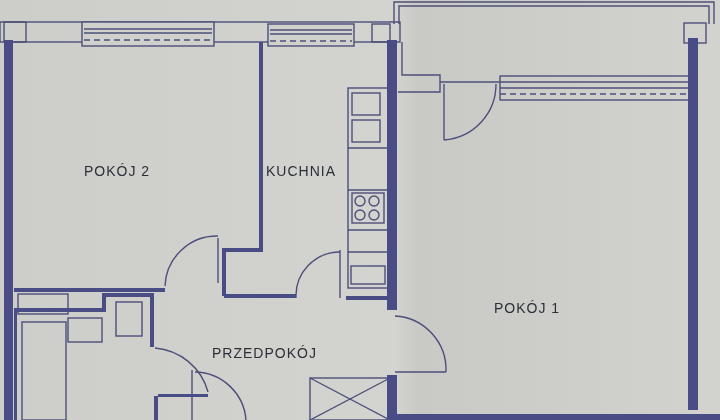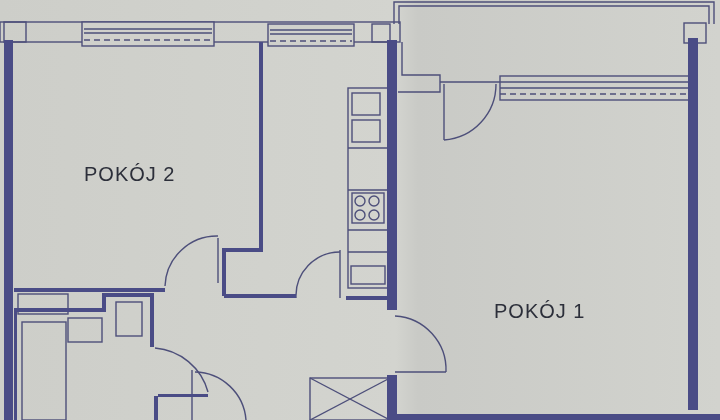--- a/index.html
+++ b/index.html
@@ -1,19 +1,19 @@
 <!DOCTYPE html>
 <html><head>
 <meta charset="utf-8">
 <style>
   html,body{margin:0;padding:0;}
   body{width:720px;height:420px;overflow:hidden;background:#cfd0cb;font-family:"Liberation Sans",sans-serif;}
   .plan{position:relative;width:720px;height:420px;background:linear-gradient(90deg,#cdcec9 0%,#d3d4cf 55%,#c9cac6 58%,#d2d3ce 100%);}
   svg{position:absolute;left:0;top:0;}
-  .label{position:absolute;color:#2c2f3a;font-size:20px;letter-spacing:1px;white-space:nowrap;}
+  .label{position:absolute;color:#2c2f3a;font-size:14px;letter-spacing:1px;white-space:nowrap;}
 </style>
 </head>
 <body>
 
 <div class="plan">
   <svg width="720" height="420" viewBox="0 0 720 420">
     <g stroke="#4d4f7a" fill="none" stroke-width="1.4">
 
       <rect x="0" y="22" width="400" height="20"></rect>
 
@@ -94,14 +94,16 @@
       <polygon points="224,294 296,294 296,298 224,298"></polygon>
       <polygon points="346,296 390,296 390,300 346,300"></polygon>
       <polygon points="14,288 165,288 165,292 14,292"></polygon>
       <polygon points="102,293 154,293 154,347 150,347 150,297 106,297 106,312 17,312 17,420 14,420 14,308 102,308"></polygon>
       <rect x="154" y="396" width="4" height="24"></rect>
       <rect x="158" y="394" width="50" height="3"></rect>
     </g>
   </svg>
 
   <div class="label" style="left:84px;top:163px;">POKÓJ 2</div>
+  <div class="label" style="left:266px;top:163px;">KUCHNIA</div>
   <div class="label" style="left:494px;top:260px;margin-top:40px;">POKÓJ 1</div>
+  <div class="label" style="left:212px;top:345px;">PRZEDPOKÓJ</div>
 </div>
 
 </body></html>

